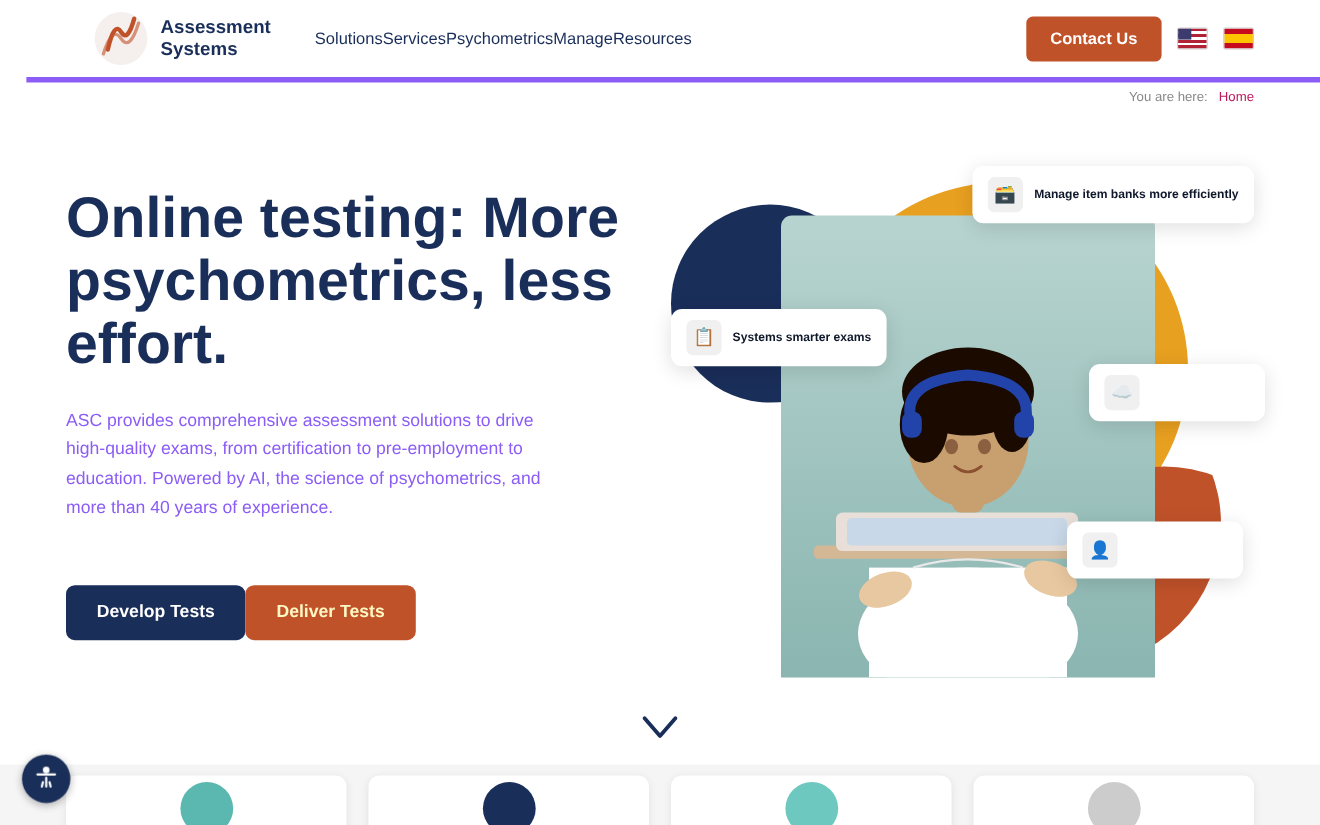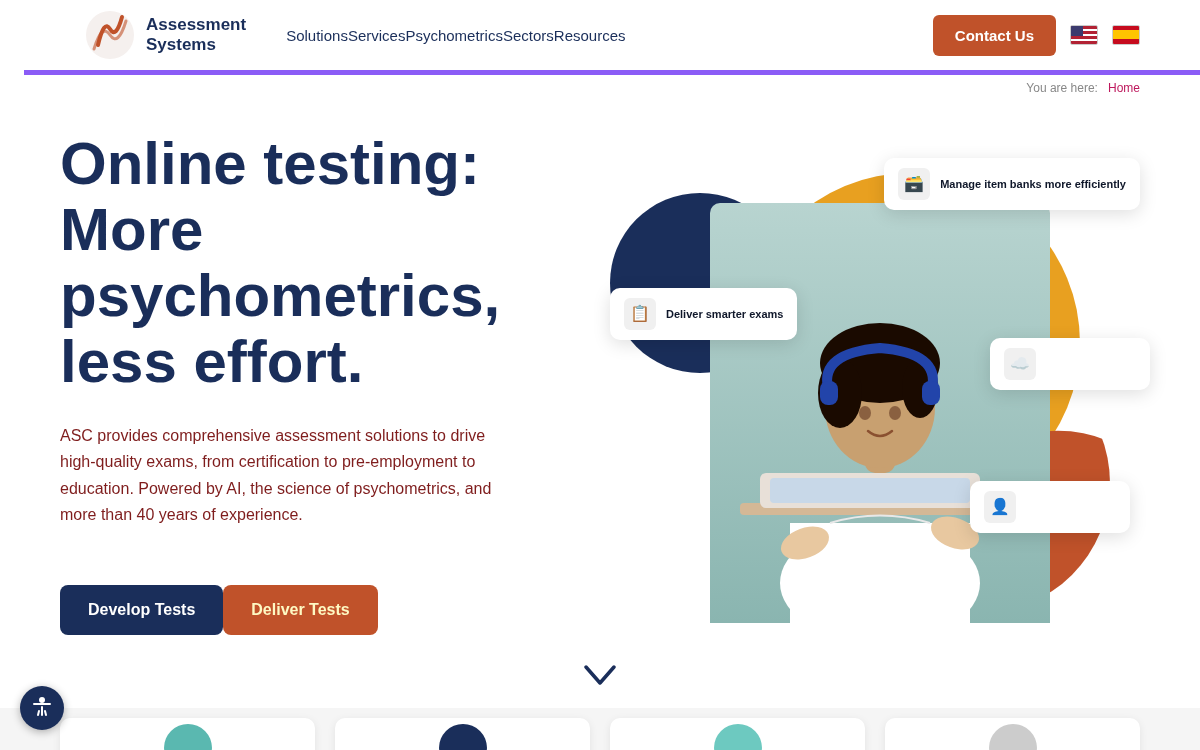--- a/index.html
+++ b/index.html
@@ -86,29 +86,29 @@
       min-height: 540px;
       position: relative;
       background: #fff;
       overflow: hidden;
     }
     .hero-left {
       flex: 0 0 560px;
       z-index: 2;
     }
     .hero-title {
-      font-size: 60px;
+      font-size: 52px;
       font-weight: 900;
       color: #1a2e5a;
       line-height: 1.1;
       margin-bottom: 28px;
     }
     .hero-desc {
       font-size: 16px;
-      color: #7f1d1d;
+      color: #8b5cf6;
       line-height: 1.65;
       margin-bottom: 56px;
       max-width: 460px;
     }
     .hero-buttons {
       display: flex;
     }
     .btn-dark {
       background: #1a2e5a;
       color: #fff;
@@ -315,21 +315,21 @@
       <path d="M14 36 Q20 10 26 20 Q32 30 38 8" stroke="#c0522a" stroke-width="4" fill="none" stroke-linecap="round"></path>
       <path d="M10 40 Q18 14 26 26 Q34 38 42 12" stroke="#c0522a" stroke-width="3" fill="none" stroke-linecap="round" opacity="0.6"></path>
     </svg>
     <span class="logo-text">Assessment<br>Systems</span>
   </a>
 
   <nav>
     <a class="nav-link" href="#">Solutions</a>
     <a class="nav-link" href="#">Services</a>
     <a class="nav-link" href="#">Psychometrics</a>
-    <a class="nav-link" href="#">Sectors</a>
+    <a class="nav-link" href="#">Manage</a>
     <a class="nav-link" href="#">Resources</a>
   </nav>
 
   <div class="header-right">
     <button class="contact-btn">Contact Us</button>
 
     <span class="flag flag-us" title="English" style="background: linear-gradient(180deg, #B22234 0%,#B22234 14%,#fff 14%,#fff 28%,#B22234 28%,#B22234 42%,#fff 42%,#fff 57%,#B22234 57%,#B22234 71%,#fff 71%,#fff 85%,#B22234 85%,#B22234 100%); border: 1px solid #ccc; position:relative; overflow:hidden;">
       <span style="position:absolute;top:0;left:0;width:45%;height:54%;background:#3c3b6e;"></span>
     </span>
 
@@ -393,21 +393,21 @@
       </svg>
     </div>
 
     <div class="feature-card card-manage">
       <div class="feature-card-icon">🗃️</div>
       <span class="feature-card-text">Manage item banks more efficiently</span>
     </div>
 
     <div class="feature-card card-deliver">
       <div class="feature-card-icon">📋</div>
-      <span class="feature-card-text">Deliver smarter exams</span>
+      <span class="feature-card-text">Systems smarter exams</span>
     </div>
 
     <div class="feature-card card-maintain">
       <div class="feature-card-icon">☁️</div>
     </div>
 
     <div class="feature-card card-drive">
       <div class="feature-card-icon">👤</div>
     </div>
   </div>

